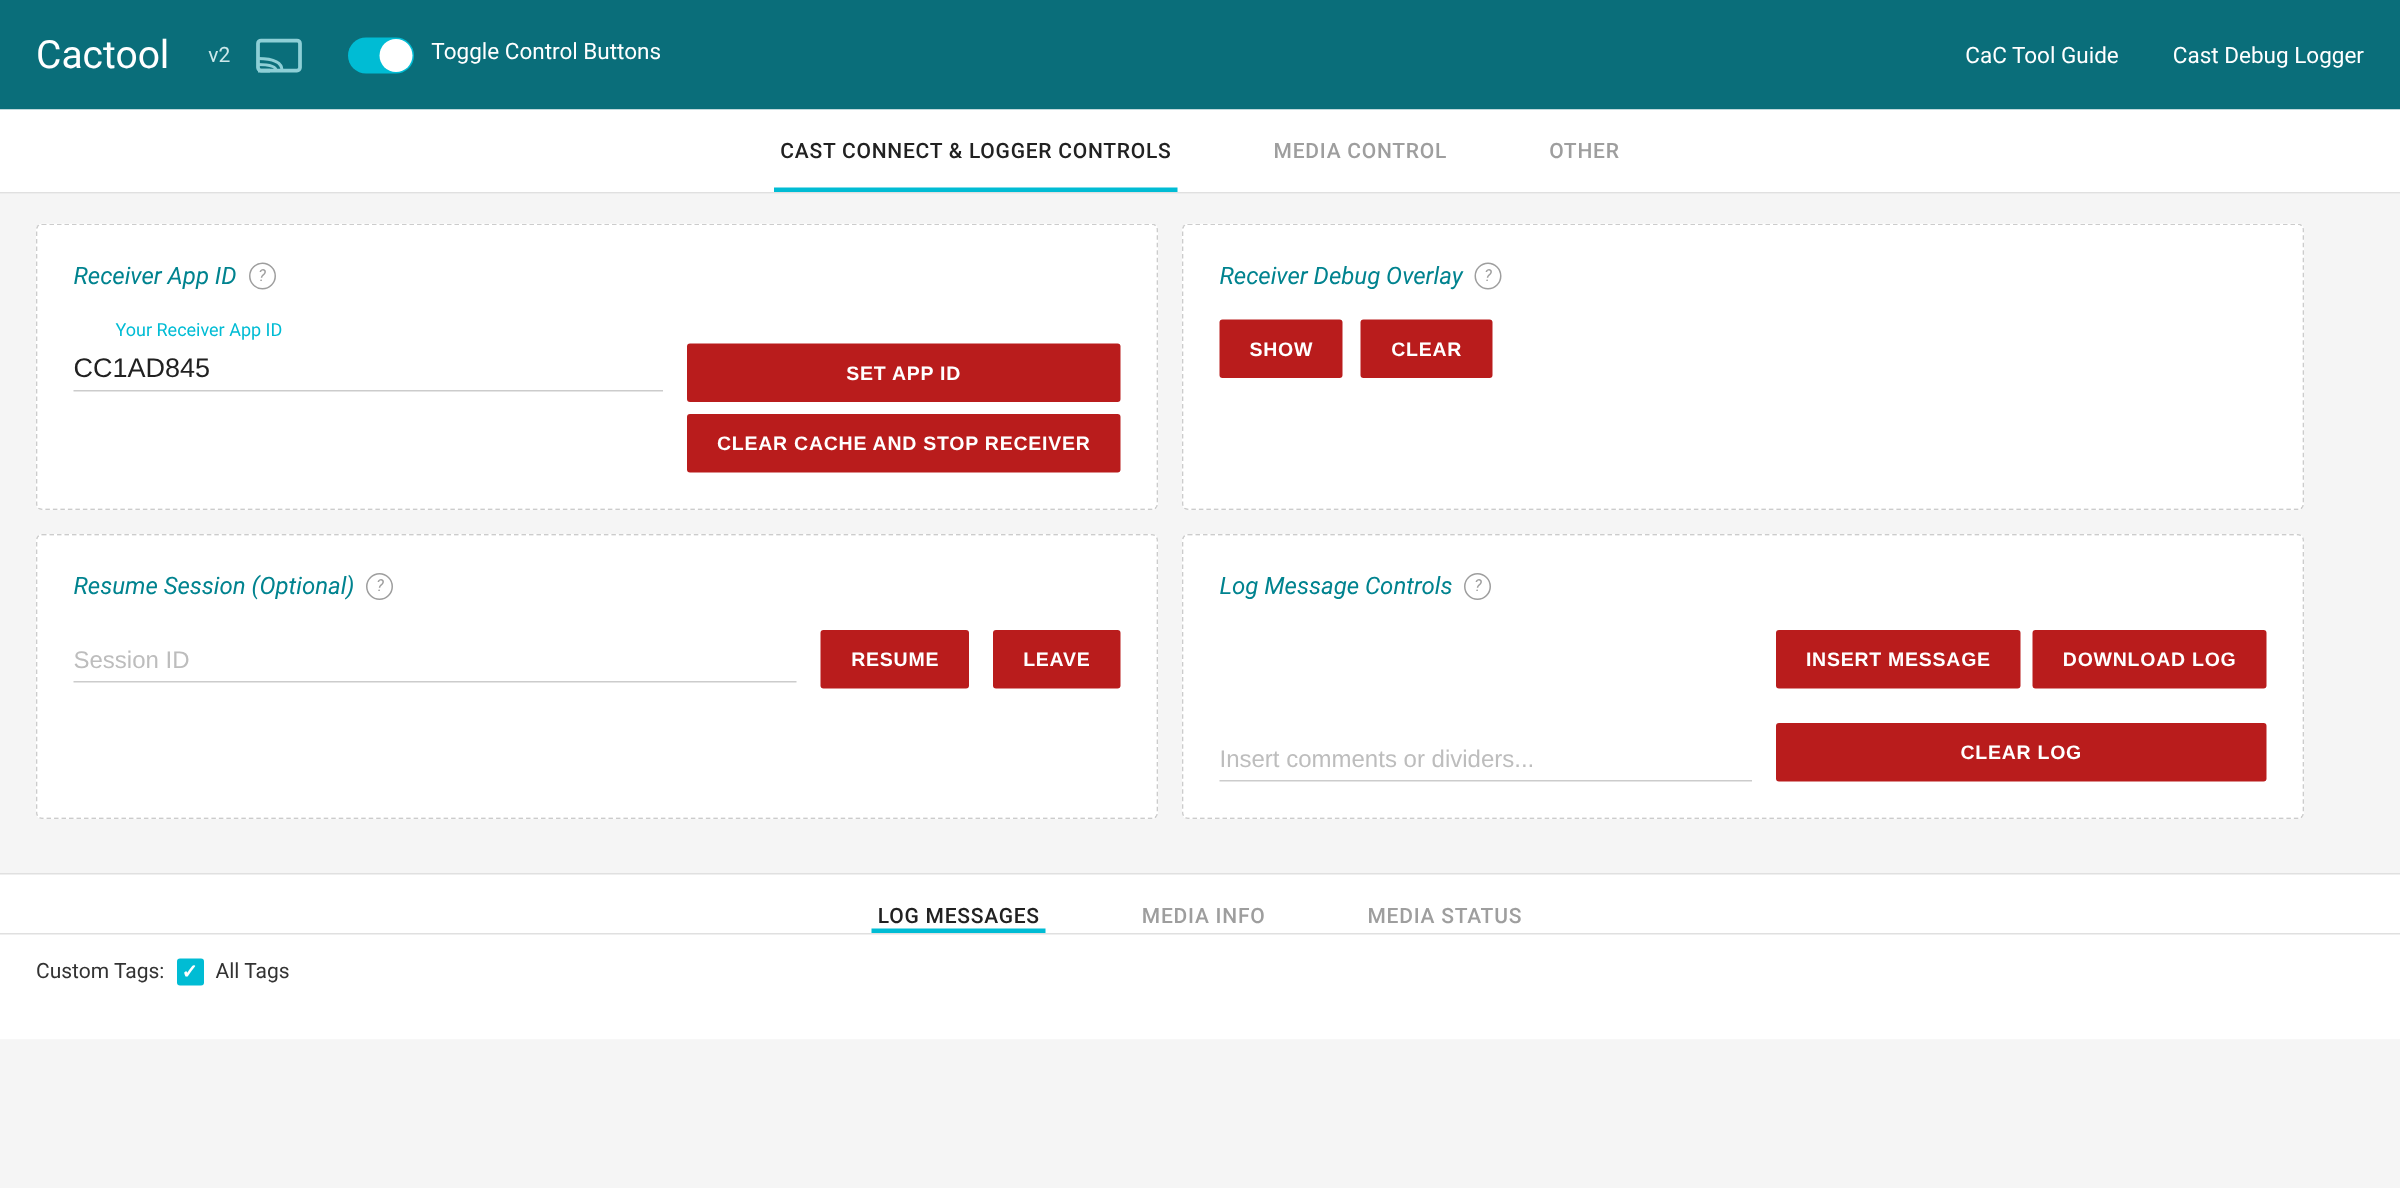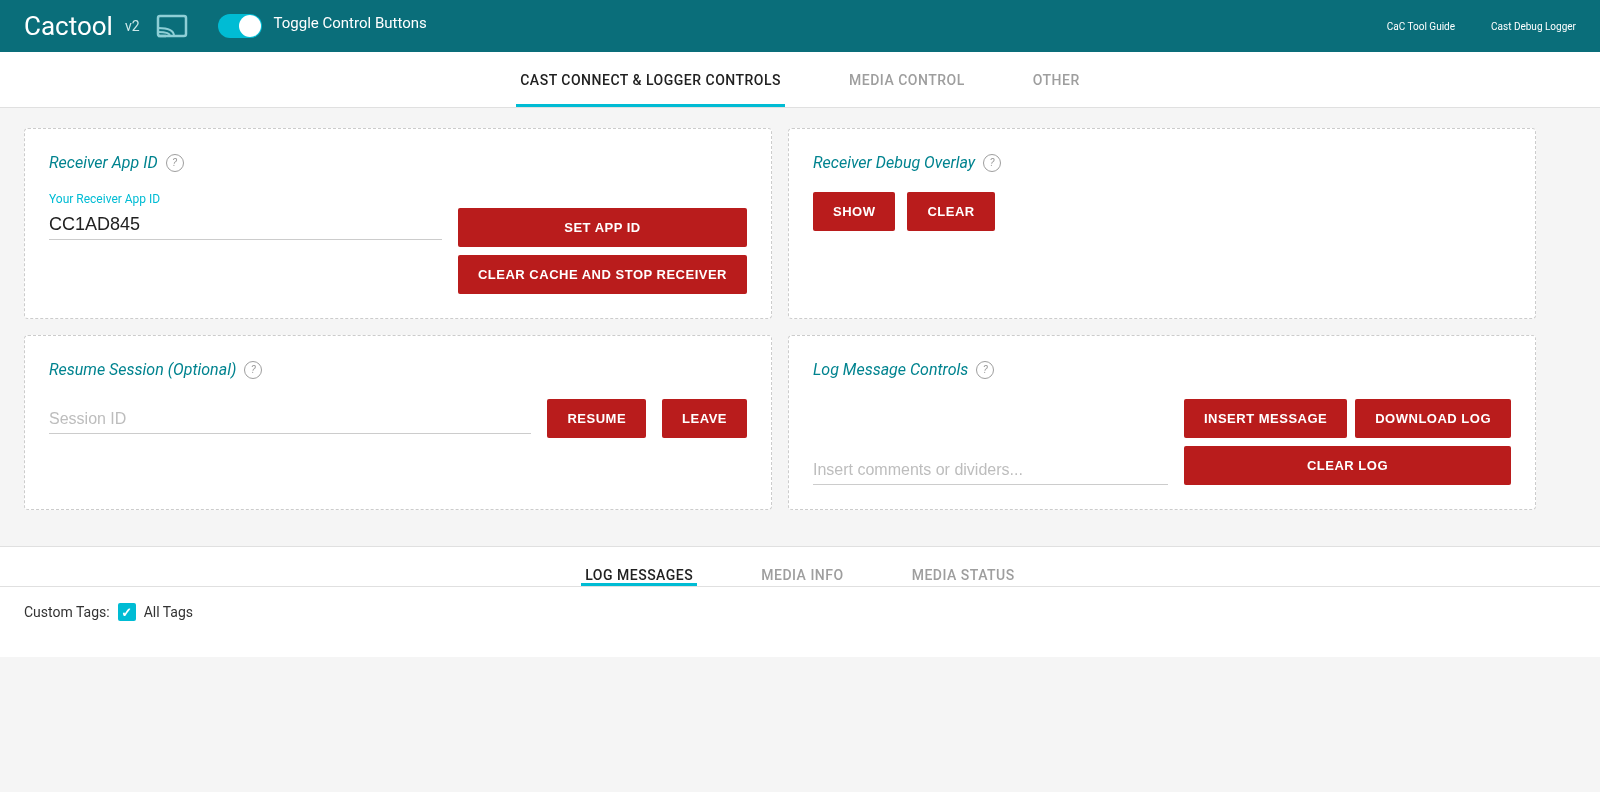--- a/index.html
+++ b/index.html
@@ -1,40 +1,40 @@
 <!DOCTYPE html>
 <html><head>
   <meta charset="utf-8">
   <style>
     * { box-sizing: border-box; margin: 0; padding: 0; }
     body { font-family: 'Roboto', Arial, sans-serif; background: #f5f5f5; color: #333; }
 
     
     .header {
       background: #0a6e7a;
-      height: 52px;
+      height: 73px;
       display: flex;
       align-items: center;
       padding: 0 24px;
       color: white;
     }
     .header-logo {
       display: flex;
       align-items: center;
       gap: 8px;
     }
     .header-logo-text {
       font-size: 26px;
       font-weight: 400;
       color: white;
     }
     .header-logo-v2 {
       font-size: 14px;
       color: #cce8ea;
-      margin-left: 4px;
+      margin-left: 18px;
     }
     .cast-icon {
       width: 38px;
       height: 32px;
       margin-left: 8px;
     }
     .toggle-section {
       display: flex;
       gap: 12px;
       margin-left: 24px;
@@ -61,21 +61,21 @@
       color: white;
     }
     .header-nav {
       margin-left: auto;
       display: flex;
       gap: 36px;
     }
     .header-nav a {
       color: white;
       text-decoration: none;
-      font-size: 10px;
+      font-size: 15px;
     }
 
     
     .tab-bar {
       background: white;
       border-bottom: 1px solid #e0e0e0;
       display: flex;
       justify-content: center;
       gap: 60px;
       padding: 0 24px;
@@ -138,20 +138,21 @@
       font-size: 11px;
       color: #9e9e9e;
       cursor: pointer;
     }
 
     
     .input-label {
       font-size: 12px;
       color: #00bcd4;
       margin-bottom: 4px;
+      margin-left: 28px;
     }
     .input-field {
       border: none;
       border-bottom: 1px solid #ccc;
       outline: none;
       font-size: 18px;
       color: #212121;
       width: 100%;
       padding: 4px 0;
       background: transparent;
@@ -216,21 +217,21 @@
       display: flex;
       align-items: flex-end;
       gap: 16px;
     }
     .log-input-section {
       flex: 1;
     }
     .log-buttons-section {
       display: flex;
       flex-direction: column;
-      gap: 8px;
+      gap: 23px;
     }
     .log-btn-row {
       display: flex;
       gap: 8px;
     }
 
     
     .bottom-section {
       background: white;
       border-top: 1px solid #e0e0e0;

